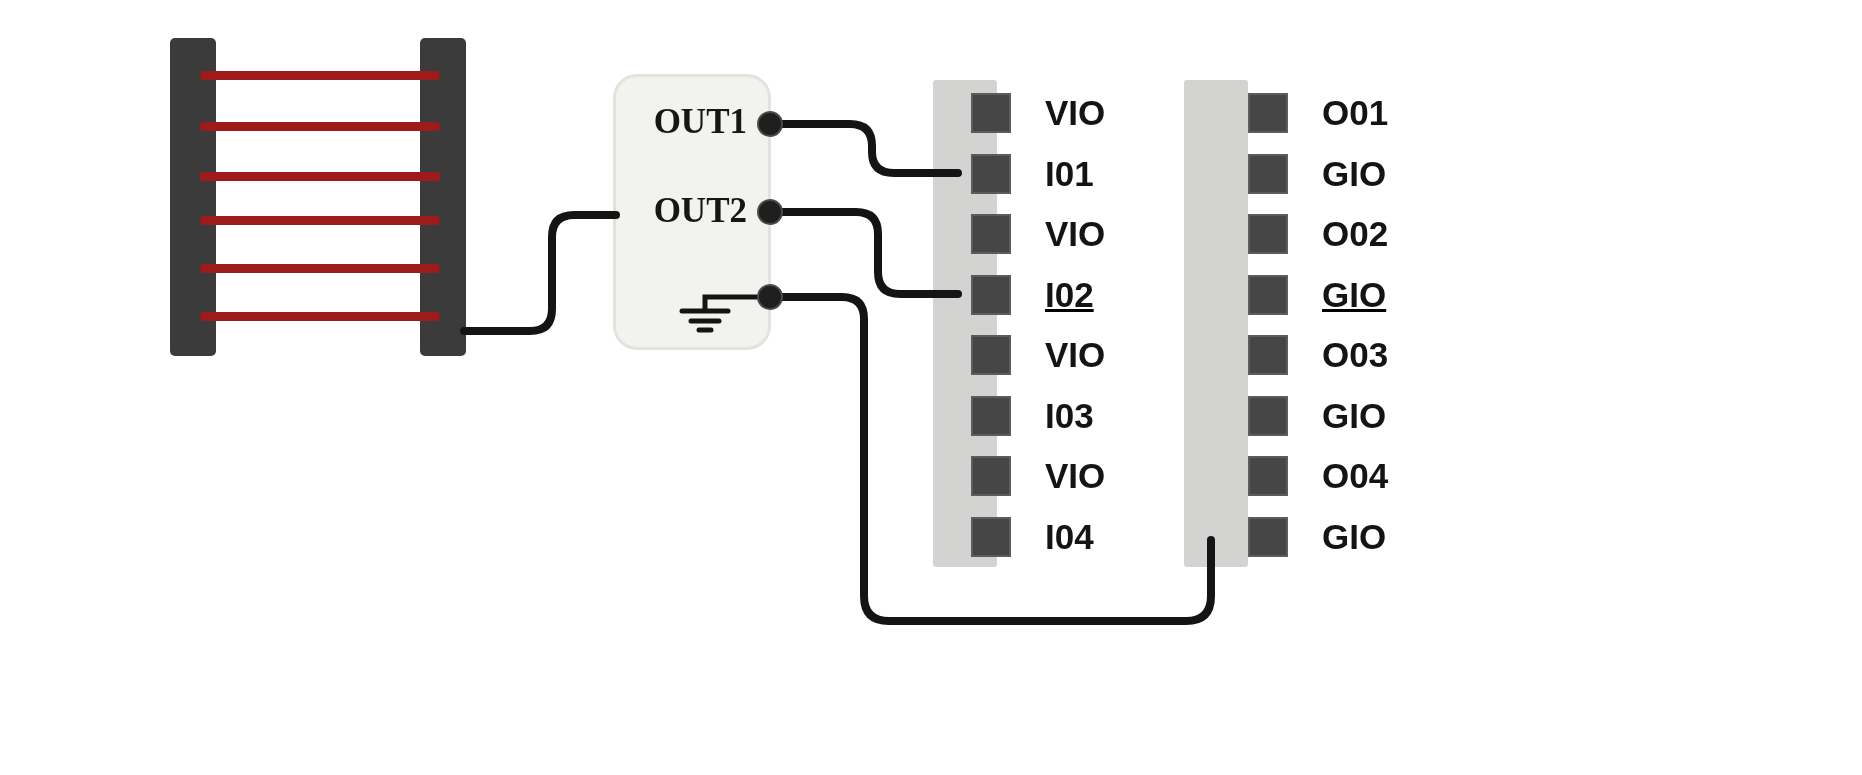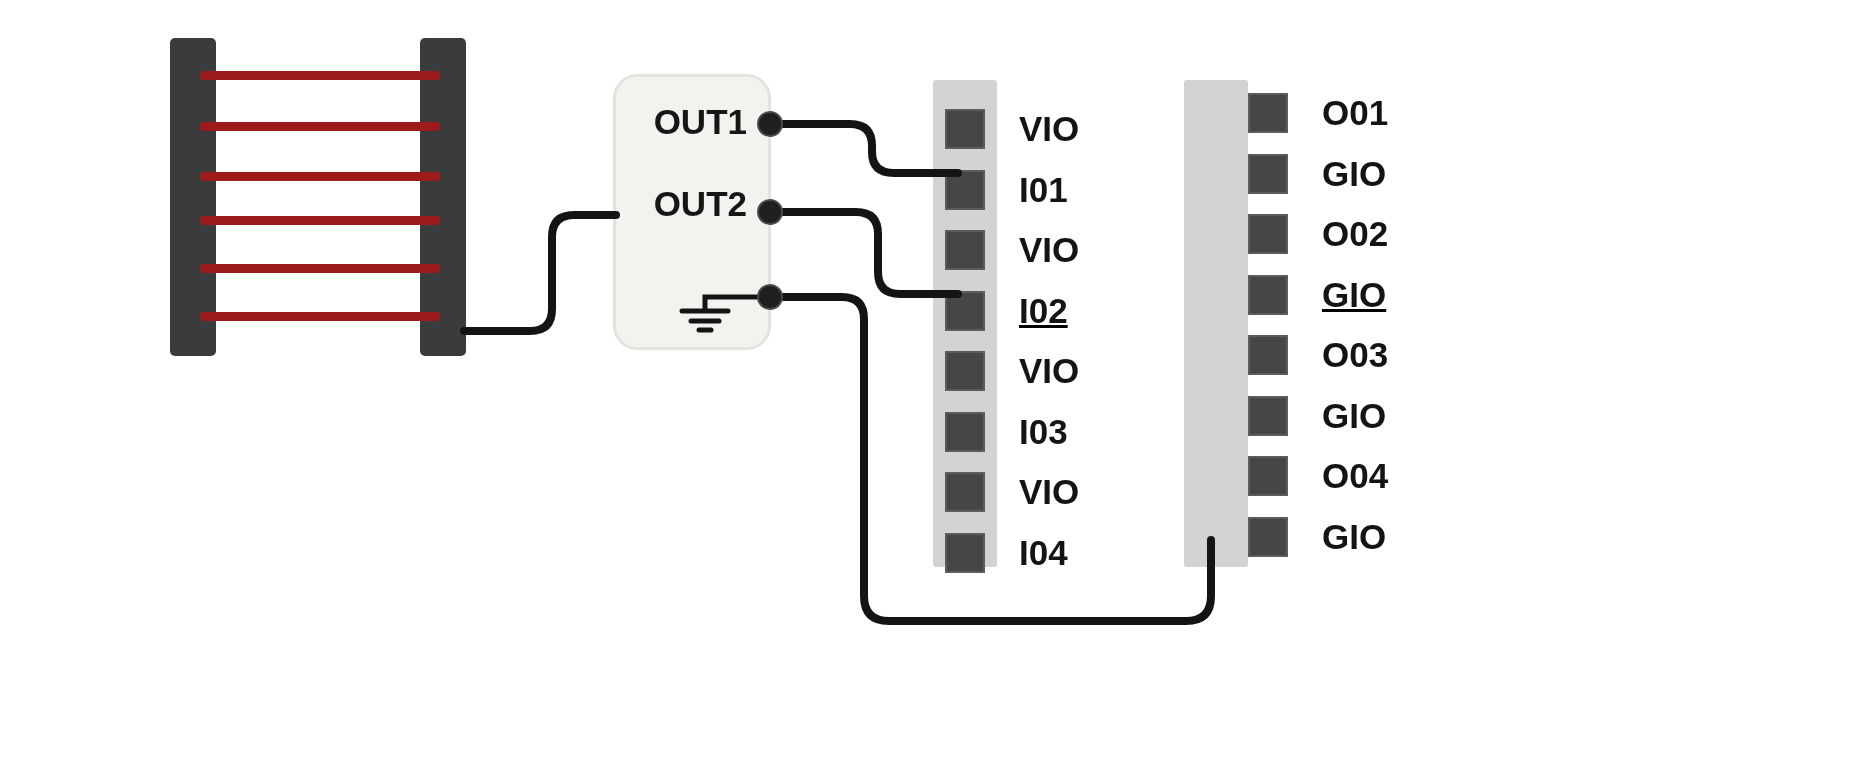--- a/index.html
+++ b/index.html
@@ -13,40 +13,40 @@
   .cbar.right{left:420px;}
   .beam{position:absolute;left:200px;width:240px;height:9px;background:#9e1b1b;border-radius:4px;}
   .b0{top:71px;}.b1{top:122px;}.b2{top:172px;}.b3{top:216px;}.b4{top:264px;}.b5{top:312px;}
   
   .sensor{
     position:absolute;left:613px;top:74px;width:158px;height:276px;
     background:#f2f2ef;border:3px solid #e3e3de;border-radius:24px;box-sizing:border-box;z-index:1;
   }
   .slabel{
     position:absolute;left:622px;width:125px;text-align:right;
-    font-size:35px;font-weight:700;color:#161616;line-height:40px;z-index:2;
+    font-size:35px;font-weight:700;color:#161616;line-height:40px;z-index:2;font-family:Liberation Serif, serif;
   }
   .out1{top:102px;}
-  .out2{top:184px;}
+  .out2{top:191px;}
   .pin{
     position:absolute;width:26px;height:26px;border-radius:50%;
     background:#1f1f1f;border:2px solid #4a4a4a;box-sizing:border-box;z-index:6;
   }
   .p1{left:757px;top:111px;}
   .p2{left:757px;top:199px;}
   .p3{left:757px;top:284px;}
   .groundicon{position:absolute;left:655px;top:283px;z-index:2;}
   
   .strip{position:absolute;top:80px;width:64px;height:487px;background:#d3d3d1;border-radius:3px;z-index:1;}
   .strip.lblk{left:933px;}
   .strip.rblk{left:1184px;}
   .trow{position:absolute;display:flex;align-items:center;height:40px;z-index:2;}
   .trow .sq{width:40px;height:40px;background:#464646;border:2px solid #5c5c5c;box-sizing:border-box;}
   .trow .tlabel{margin-left:34px;font-size:35px;font-weight:700;color:#141414;line-height:40px;white-space:nowrap;}
-  .trow.lcol{left:945px;margin-top:16px;}
+  .trow.lcol{left:971px;}
   .trow.rcol{left:1248px;}
   .r0{top:93px;}.r1{top:154px;}.r2{top:214px;}.r3{top:275px;text-decoration:underline;}
   .r4{top:335px;}.r5{top:396px;}.r6{top:456px;}.r7{top:517px;}
   
   .wires{position:absolute;left:0;top:0;z-index:5;pointer-events:none;}
   .wire{fill:none;stroke:#141414;stroke-width:8;stroke-linecap:round;stroke-linejoin:round;}
   .gline{fill:none;stroke:#141414;stroke-linecap:round;}
 </style>
 </head>
 <body>

